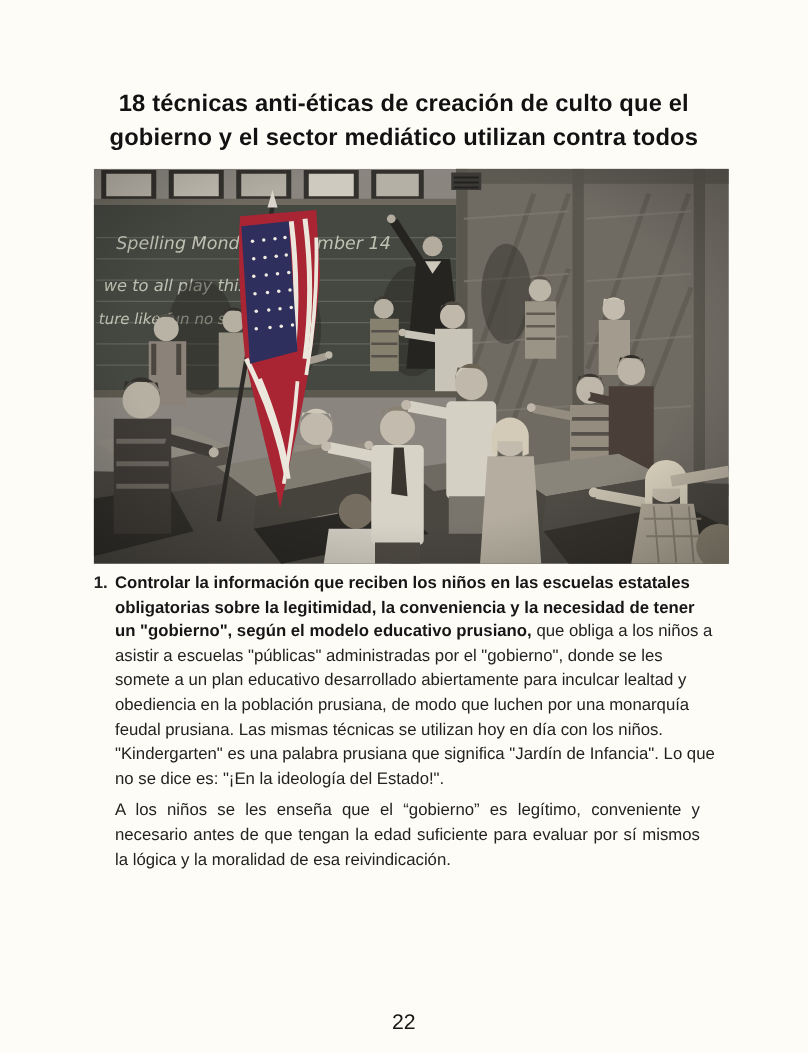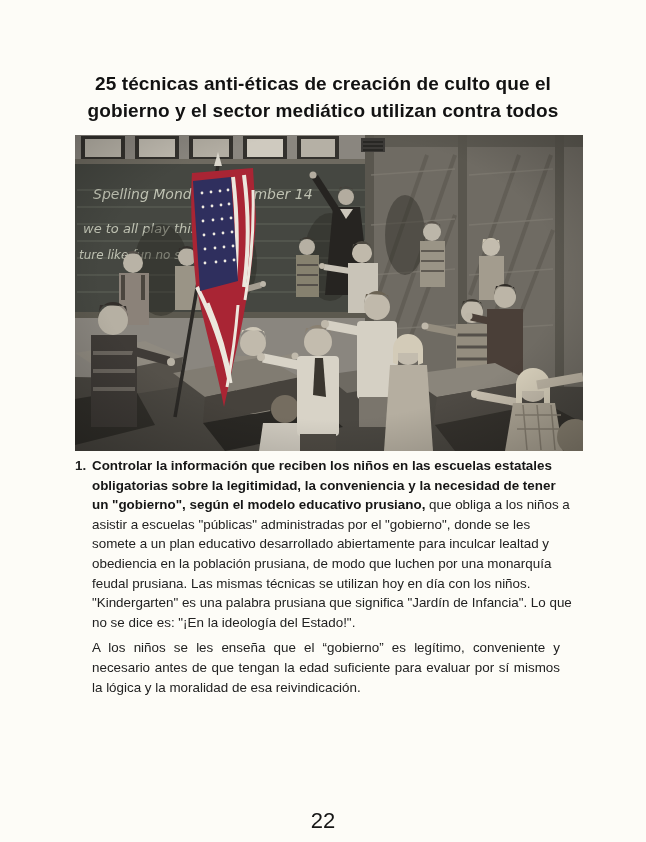--- a/index.html
+++ b/index.html
@@ -25,28 +25,28 @@
     position:absolute;left:75px;top:456px;width:497px;
     font-size:13.4px;line-height:19.6px;color:#222;
   }
   .list-item{display:flex;align-items:flex-start;}
   .item-num{flex:0 0 17px;width:17px;font-weight:700;}
   .item-text{margin:0;flex:1;}
   .item-text b{font-weight:700;color:#161616;}
   .para2{margin:6px 12px 0 17px;text-align:justify;}
   .page-number{
     position:absolute;left:0;top:808px;width:646px;
-    text-align:center;font-size:22px;color:#161616;
+    text-align:center;font-size:17px;color:#161616;
   }
   .chalk{font-family:"DejaVu Sans",sans-serif;font-style:italic;fill:#d4d7c6;opacity:.85;}
 </style>
 </head>
 <body>
 
-<h1 class="title">25 técnicas anti-éticas de creación de culto que el gobierno y el sector mediático utilizan contra todos</h1>
+<h1 class="title">18 técnicas anti-éticas de creación de culto que el gobierno y el sector mediático utilizan contra todos</h1>
 
 <figure class="photo" aria-label="Fotografía vintage en blanco y negro: niños de escuela con el brazo extendido saludando una bandera estadounidense en color, en un aula con pizarra y armarios de madera">
   <svg viewBox="0 0 508 316" xmlns="http://www.w3.org/2000/svg">
     <defs>
       <radialGradient id="vig" cx="50%" cy="45%" r="75%">
         <stop offset="60%" stop-color="#000" stop-opacity="0"></stop>
         <stop offset="100%" stop-color="#000" stop-opacity="0.28"></stop>
       </radialGradient>
     </defs>
 

